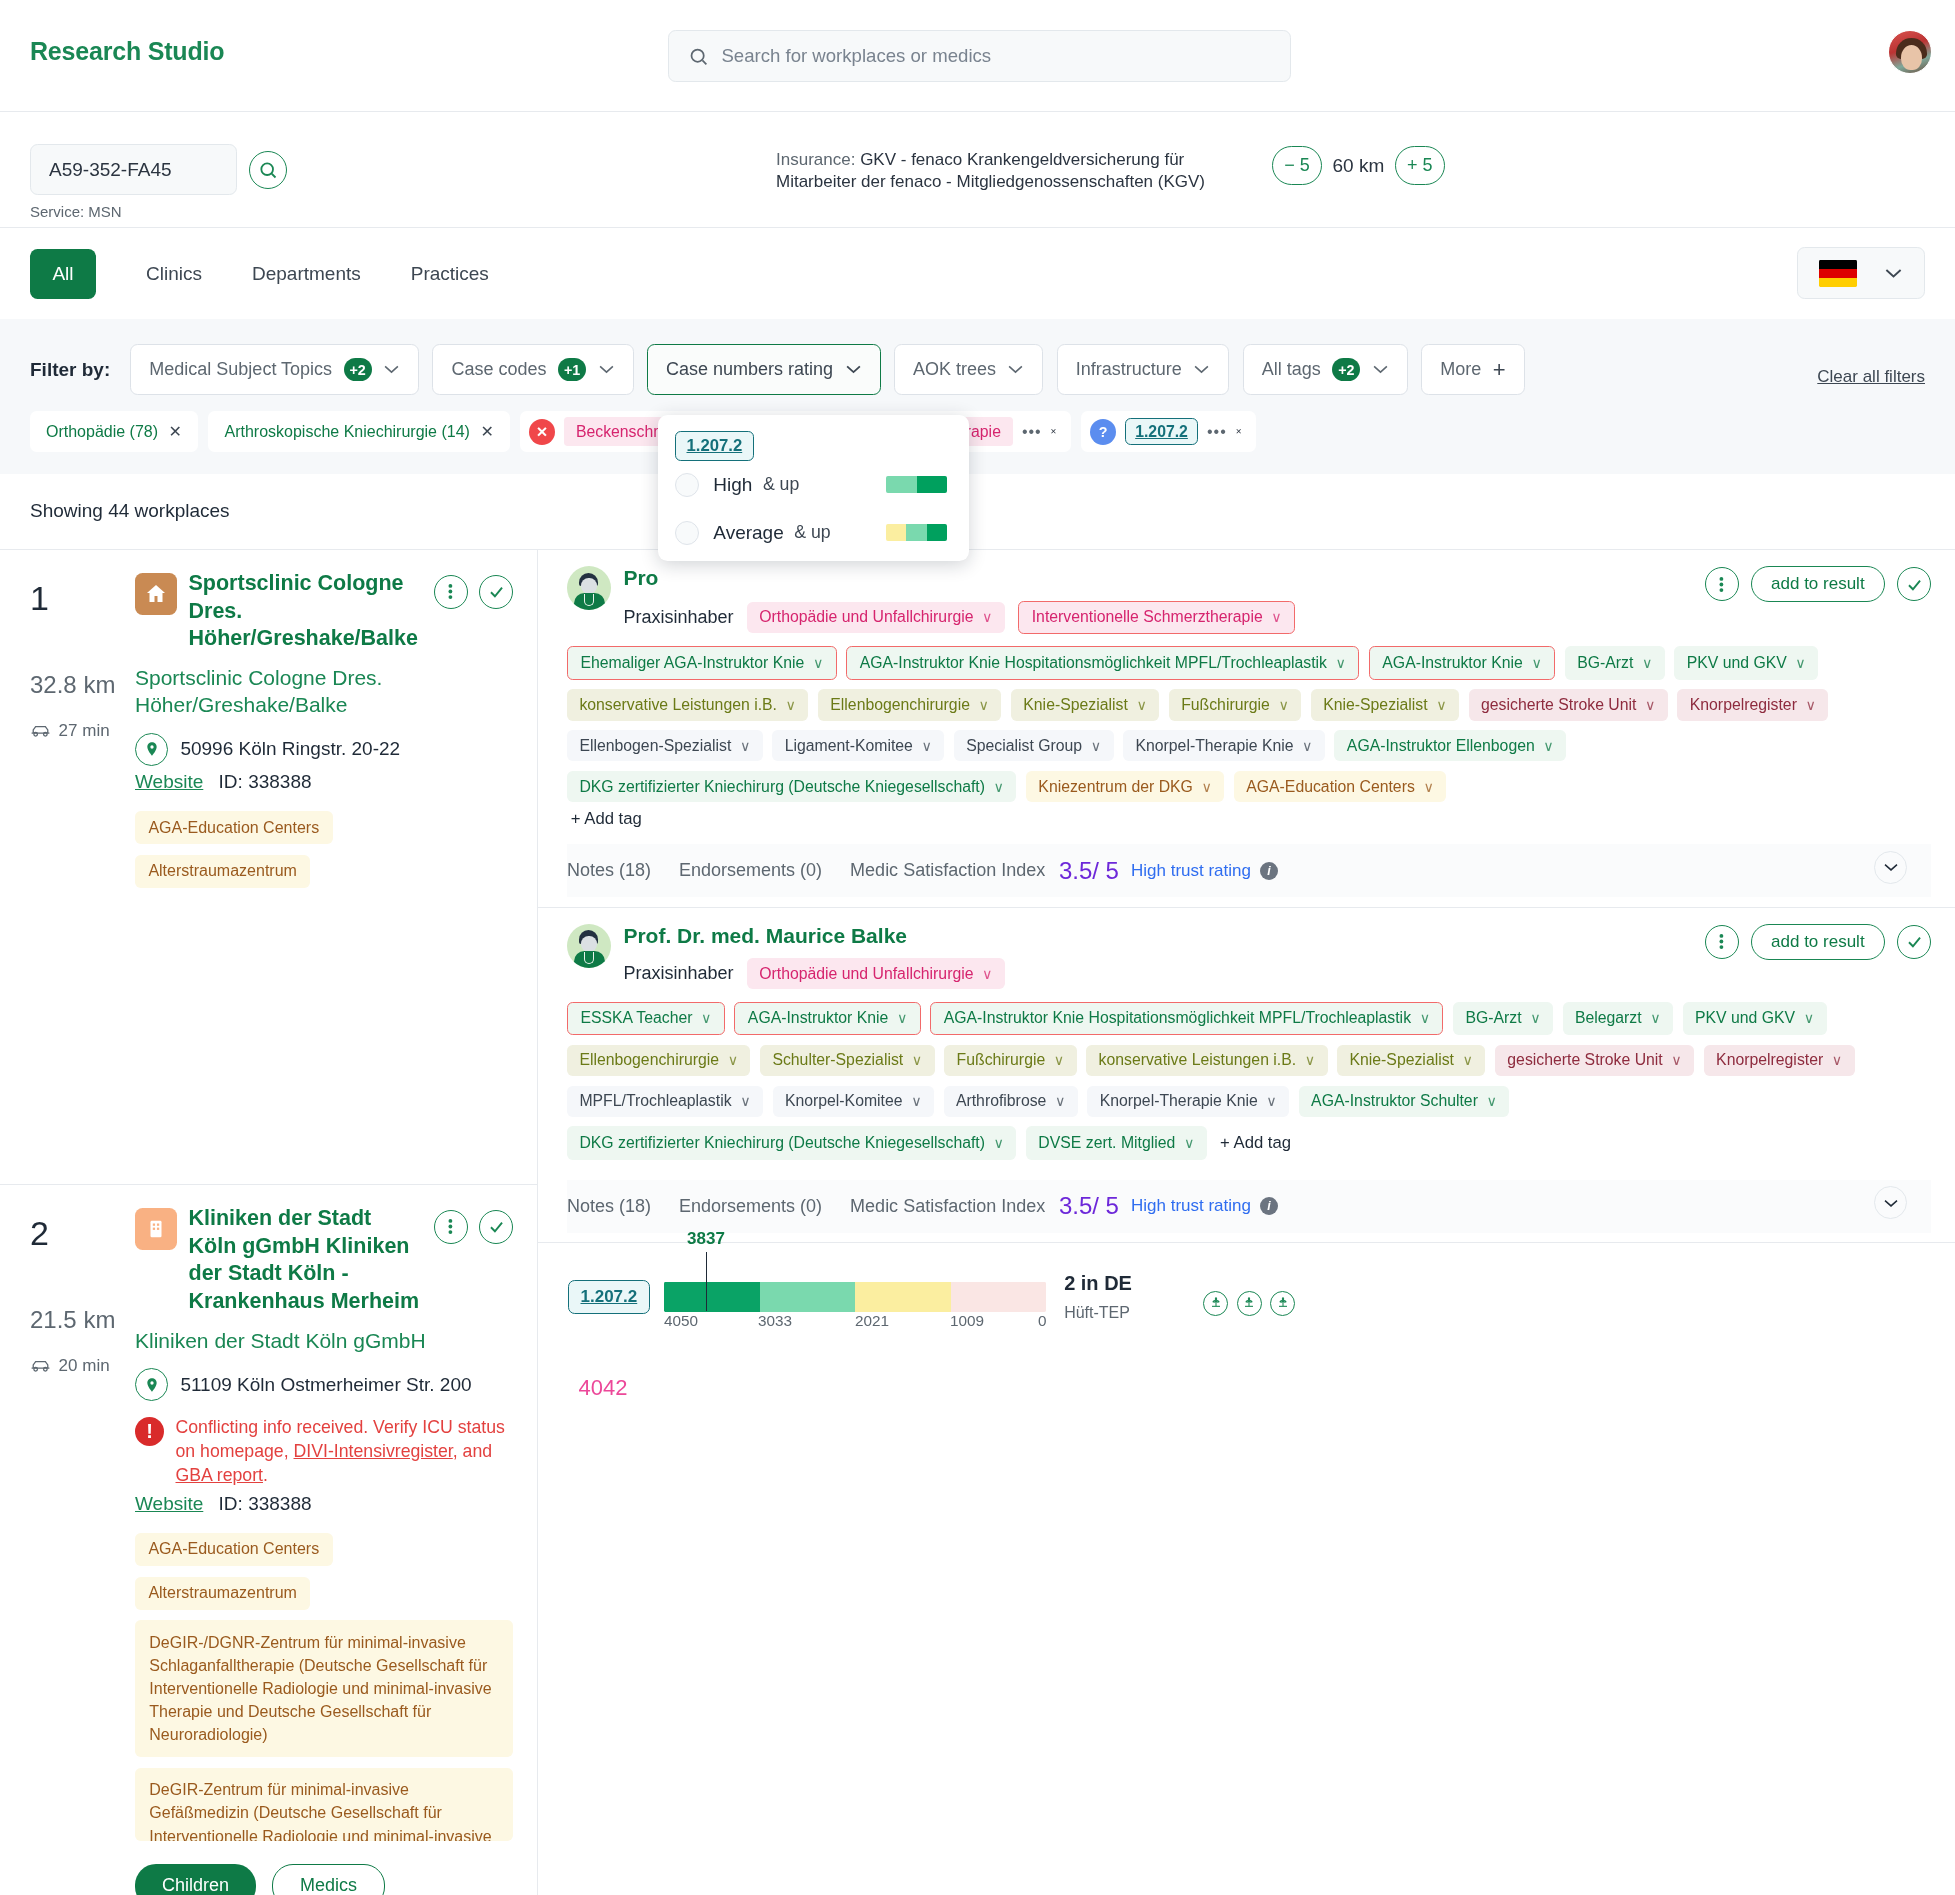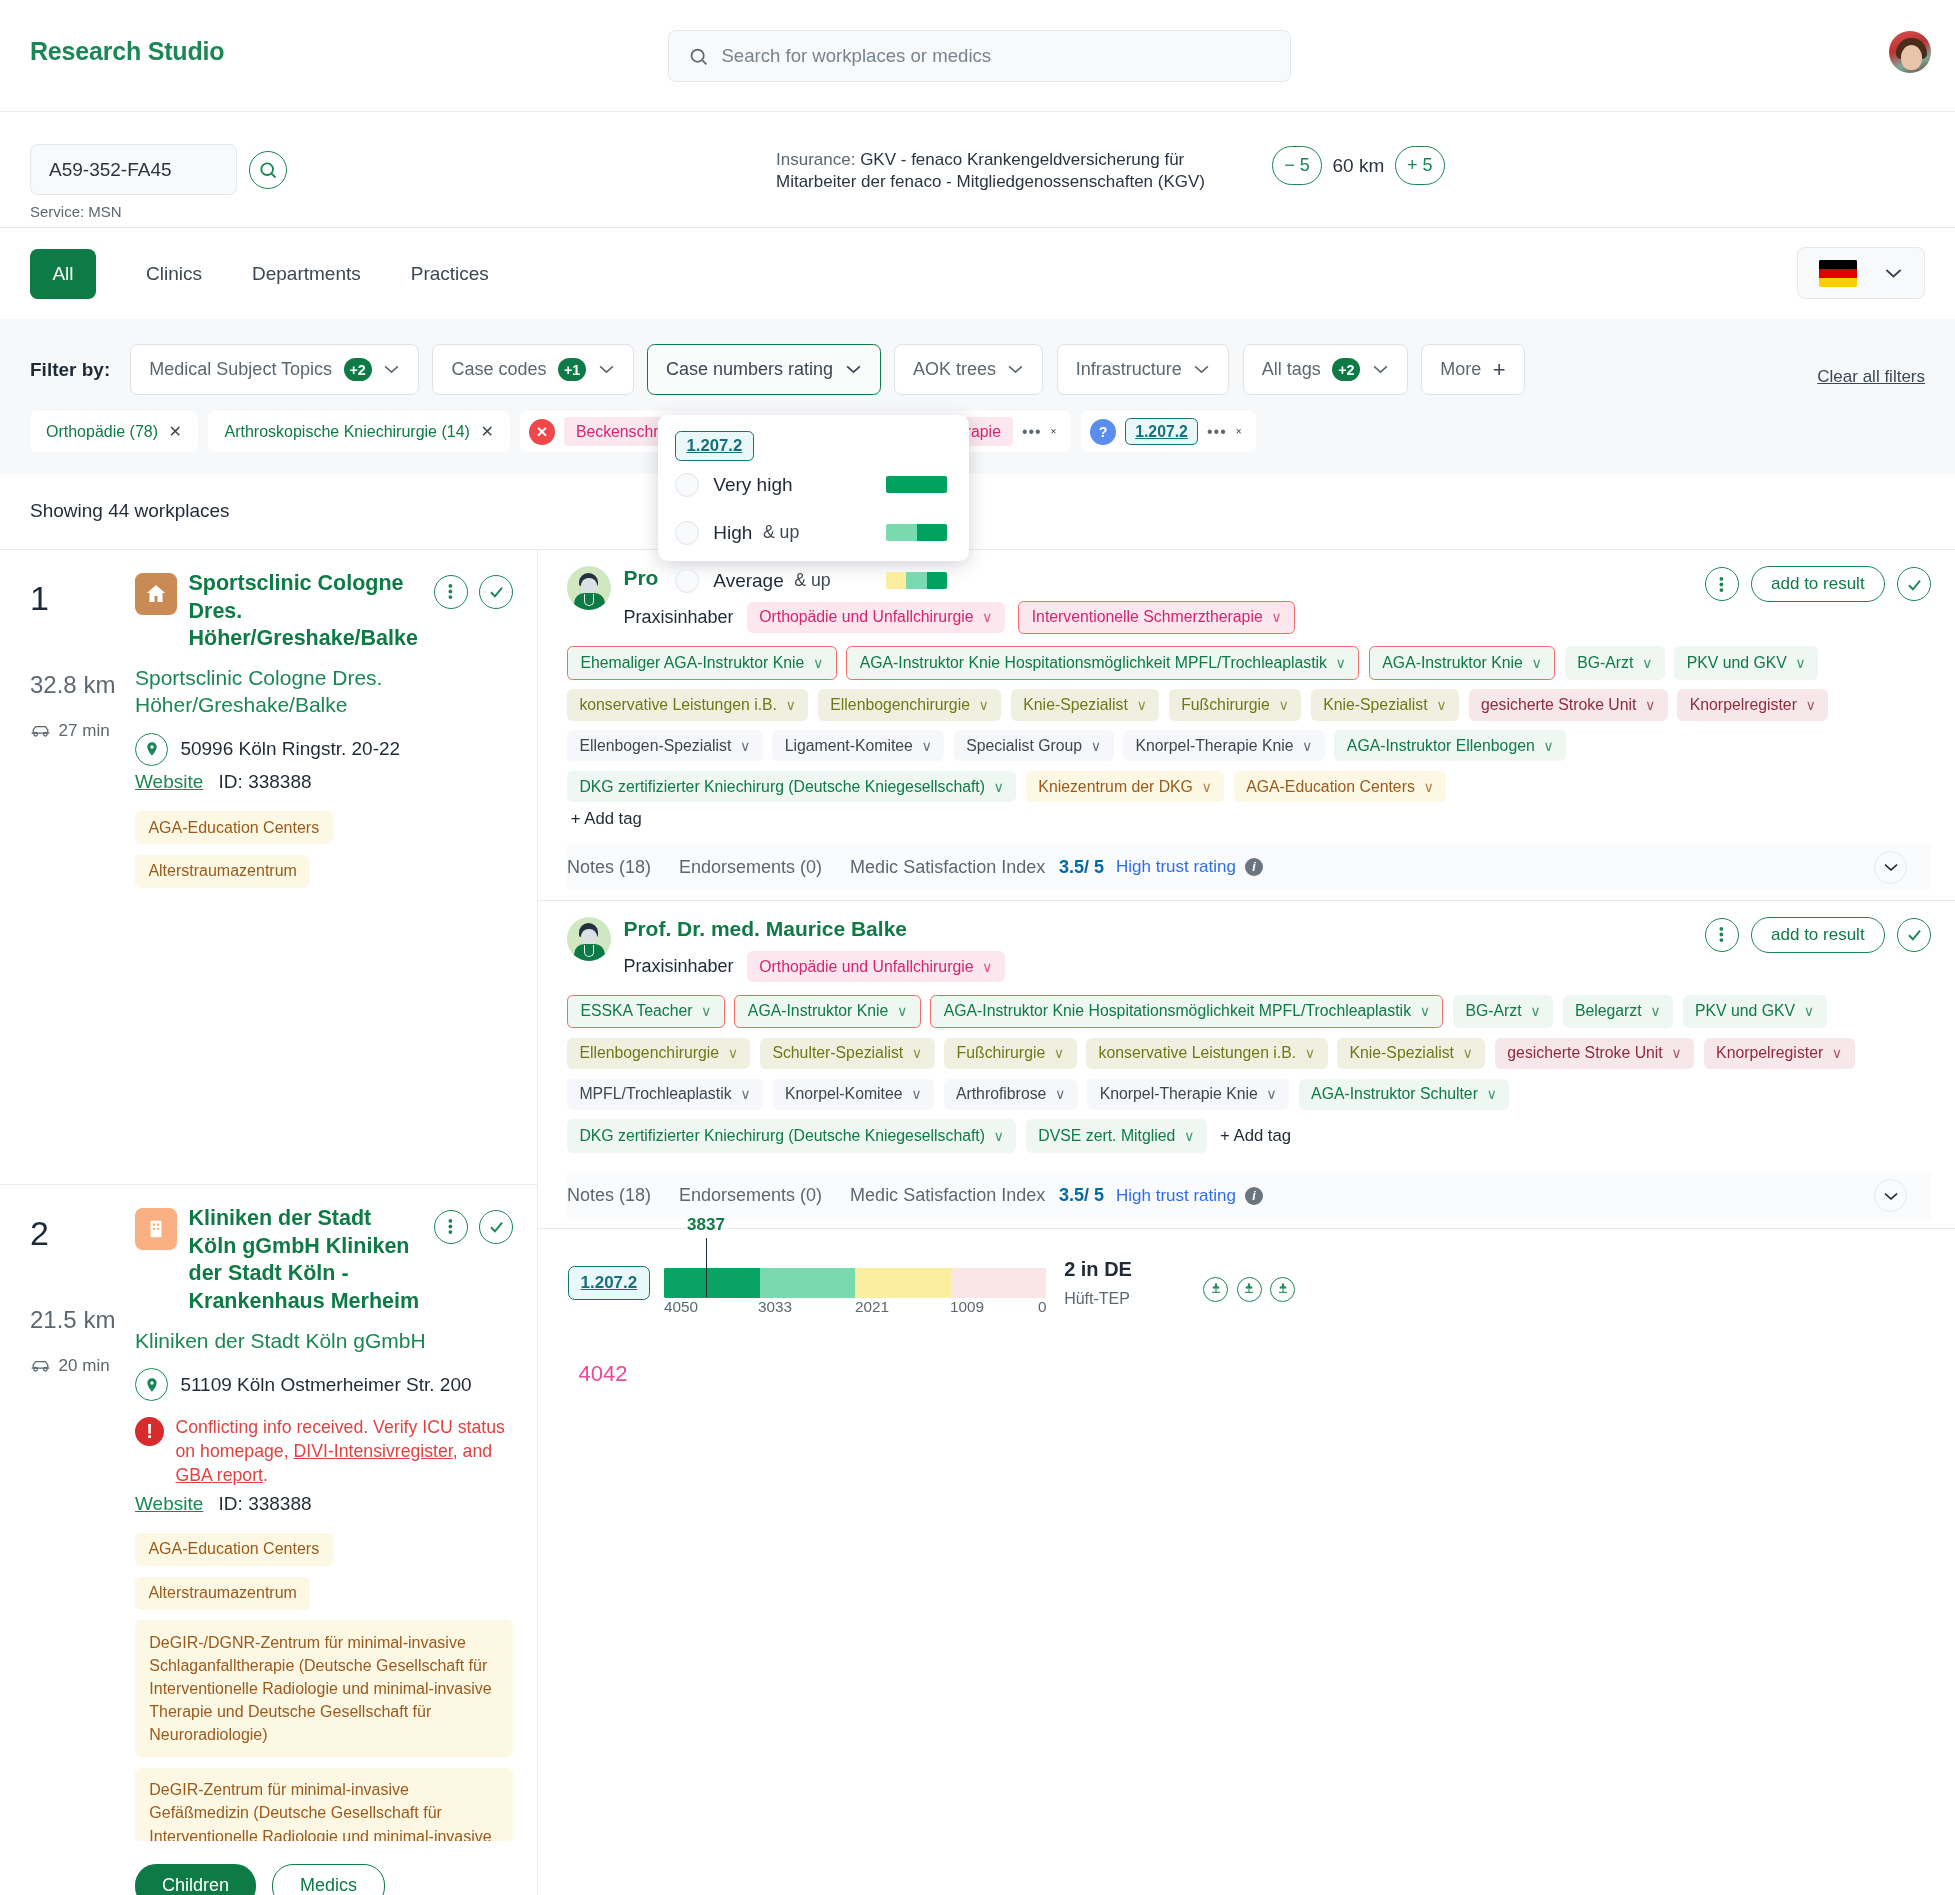--- a/index.html
+++ b/index.html
@@ -216,21 +216,21 @@
   .tg-olive { background:#f0f0e0;color:#6b7a17; }
   .tg-rose { background:#f6e7ea;color:#8e2b3e; }
   .tg-grey { background:#f5f7fa;color:#3d4752; }
   .tg-yellow { background:#fdf8e3;color:#9a5a1e; }
   .addtag { font-size:16.7px;color:#1f2a37;display:flex;align-items:center;padding:6.7px 3.8px; }
 
   .mfoot { display:flex; align-items:center; gap:28px; margin-top:8.6px; background:#fafbfc;
     padding: 12.4px 0 12.4px 0; position:relative; }
   .mfoot .lk { font-size:18px;color:#5d6770; }
   .mfoot .msi { font-size:18px;color:#5d6770; }
-  .mfoot .sc { font-size:18px;color:#0369a1;font-weight:700;margin-left:-14.3px; }
+  .mfoot .sc { font-size:24px;color:#6d28d9;font-weight:400;margin-left:-14.3px; }
   .mfoot .trust { font-size:17px;color:#2f6df0; margin-left:-16px; }
   .greyinfo { width:18px;height:18px;border-radius:50%;background:#6b7480;color:#fff;
     display:flex;align-items:center;justify-content:center;font-size:12.4px;font-weight:700;font-style:italic;margin-left:-19px; }
   .chev-circ { position:absolute; right:24px; top:6.7px; width:33px;height:33px;border-radius:50%;
     border:0.7px solid #e3e8ec; display:flex;align-items:center;justify-content:center; }
 
   
   .chartarea { padding: 29px 24px 19px 30px; position:relative; }
   .crow { display:flex; align-items:center; gap:14.3px; position:relative; }
   .ccode { border:1.2px solid #14707a;border-radius:6.7px;background:#eaf7f8;color:#14707a;
@@ -410,27 +410,20 @@
         <span class="dots3">•••</span>
         <span class="x" style="padding-right:14.3px">✕</span>
       </div>
     </div>
   </div>
 
   <div class="ddpanel">
     <div class="ddcode">1.207.2</div>
     <div class="ddopt">
       <span class="radio"></span>
-      <span class="nm">Very high</span>
-      <span class="swatch">
-          <i style="flex:1;background:#00a05e"></i>
-        </span>
-    </div>
-    <div class="ddopt">
-      <span class="radio"></span>
       <span class="nm">High</span>
       <span class="up">&amp; up</span>
       <span class="swatch">
           <i style="flex:1;background:#7ad9ae"></i>
           <i style="flex:1;background:#00a05e"></i>
         </span>
     </div>
     <div class="ddopt">
       <span class="radio"></span>
       <span class="nm">Average</span>

